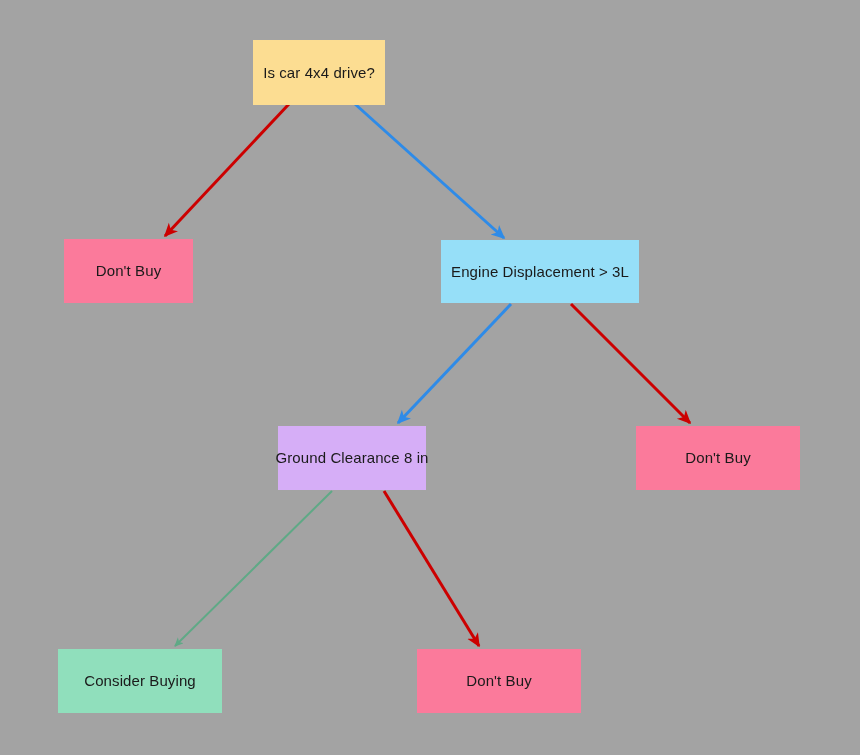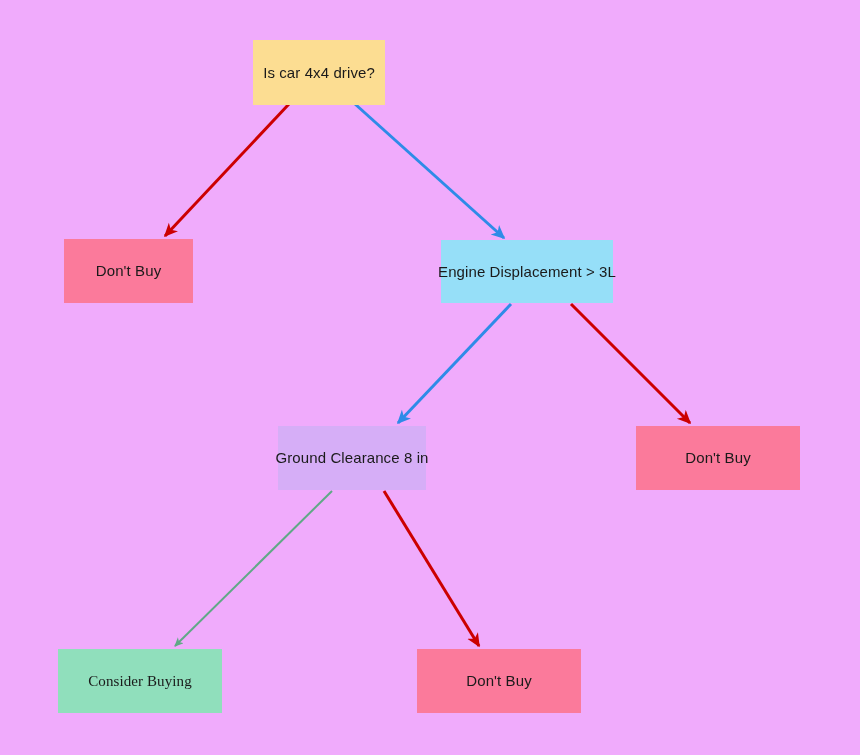--- a/index.html
+++ b/index.html
@@ -38,21 +38,21 @@
     font-family: "Liberation Sans", sans-serif;
     line-height: 1.2;
     letter-spacing: 0.1px;
     white-space: nowrap;
     z-index: 2;
   }
 </style>
 </head>
 <body>
 
-<div id="canvas" style="width: 860px; height: 755px; background: #f0abfc;">
+<div id="canvas" style="width: 860px; height: 755px; background: #a3a3a3;">
 
   <svg id="edge-layer" viewBox="0 0 860 755" width="860" height="755" xmlns="http://www.w3.org/2000/svg">
       <defs>
         <marker id="arrowhead-0" markerWidth="5.2" markerHeight="5.2" refX="4.1" refY="2.1" orient="auto" markerUnits="strokeWidth">
           <path d="M0,0 L4.6,2.1 L0,4.2 L1.25,2.1 Z" fill="#cc0000"></path>
         </marker>
         <marker id="arrowhead-1" markerWidth="5.2" markerHeight="5.2" refX="4.1" refY="2.1" orient="auto" markerUnits="strokeWidth">
           <path d="M0,0 L4.6,2.1 L0,4.2 L1.25,2.1 Z" fill="#2e8be8"></path>
         </marker>
         <marker id="arrowhead-2" markerWidth="5.2" markerHeight="5.2" refX="4.1" refY="2.1" orient="auto" markerUnits="strokeWidth">
@@ -67,30 +67,30 @@
       <line x1="384" y1="491" x2="479" y2="646" stroke="#cc0000" stroke-width="3" stroke-linecap="butt" marker-end="url(#arrowhead-0)"></line>
     </svg>
 
   <div id="node-layer">
       <div class="node" style="left: 253px; top: 40px; width: 132px; height: 65px; background: rgb(252, 221, 146); color: rgb(26, 26, 26);">
         <span>Is car 4x4 drive?</span>
       </div>
       <div class="node" style="left: 64px; top: 239px; width: 129px; height: 64px; background: rgb(251, 122, 155); color: rgb(26, 26, 26);">
         <span>Don't Buy</span>
       </div>
-      <div class="node" style="left: 441px; top: 240px; width: 172px; height: 63px; background: rgb(150, 223, 248); color: rgb(26, 26, 26);">
+      <div class="node" style="left: 441px; top: 240px; width: 198px; height: 63px; background: rgb(150, 223, 248); color: rgb(26, 26, 26);">
         <span>Engine Displacement &gt; 3L</span>
       </div>
       <div class="node" style="left: 278px; top: 426px; width: 148px; height: 64px; background: rgb(214, 174, 247); color: rgb(26, 26, 26);">
         <span>Ground Clearance 8 in</span>
       </div>
       <div class="node" style="left: 636px; top: 426px; width: 164px; height: 64px; background: rgb(251, 122, 155); color: rgb(26, 26, 26);">
         <span>Don't Buy</span>
       </div>
-      <div class="node" style="left: 58px; top: 649px; width: 164px; height: 64px; background: rgb(144, 223, 188); color: rgb(26, 26, 26); font-family: Liberation Serif, serif;">
+      <div class="node" style="left: 58px; top: 649px; width: 164px; height: 64px; background: rgb(144, 223, 188); color: rgb(26, 26, 26);">
         <span>Consider Buying</span>
       </div>
       <div class="node" style="left: 417px; top: 649px; width: 164px; height: 64px; background: rgb(251, 122, 155); color: rgb(26, 26, 26);">
         <span>Don't Buy</span>
       </div>
     </div>
 
 </div>
 
 </body></html>

